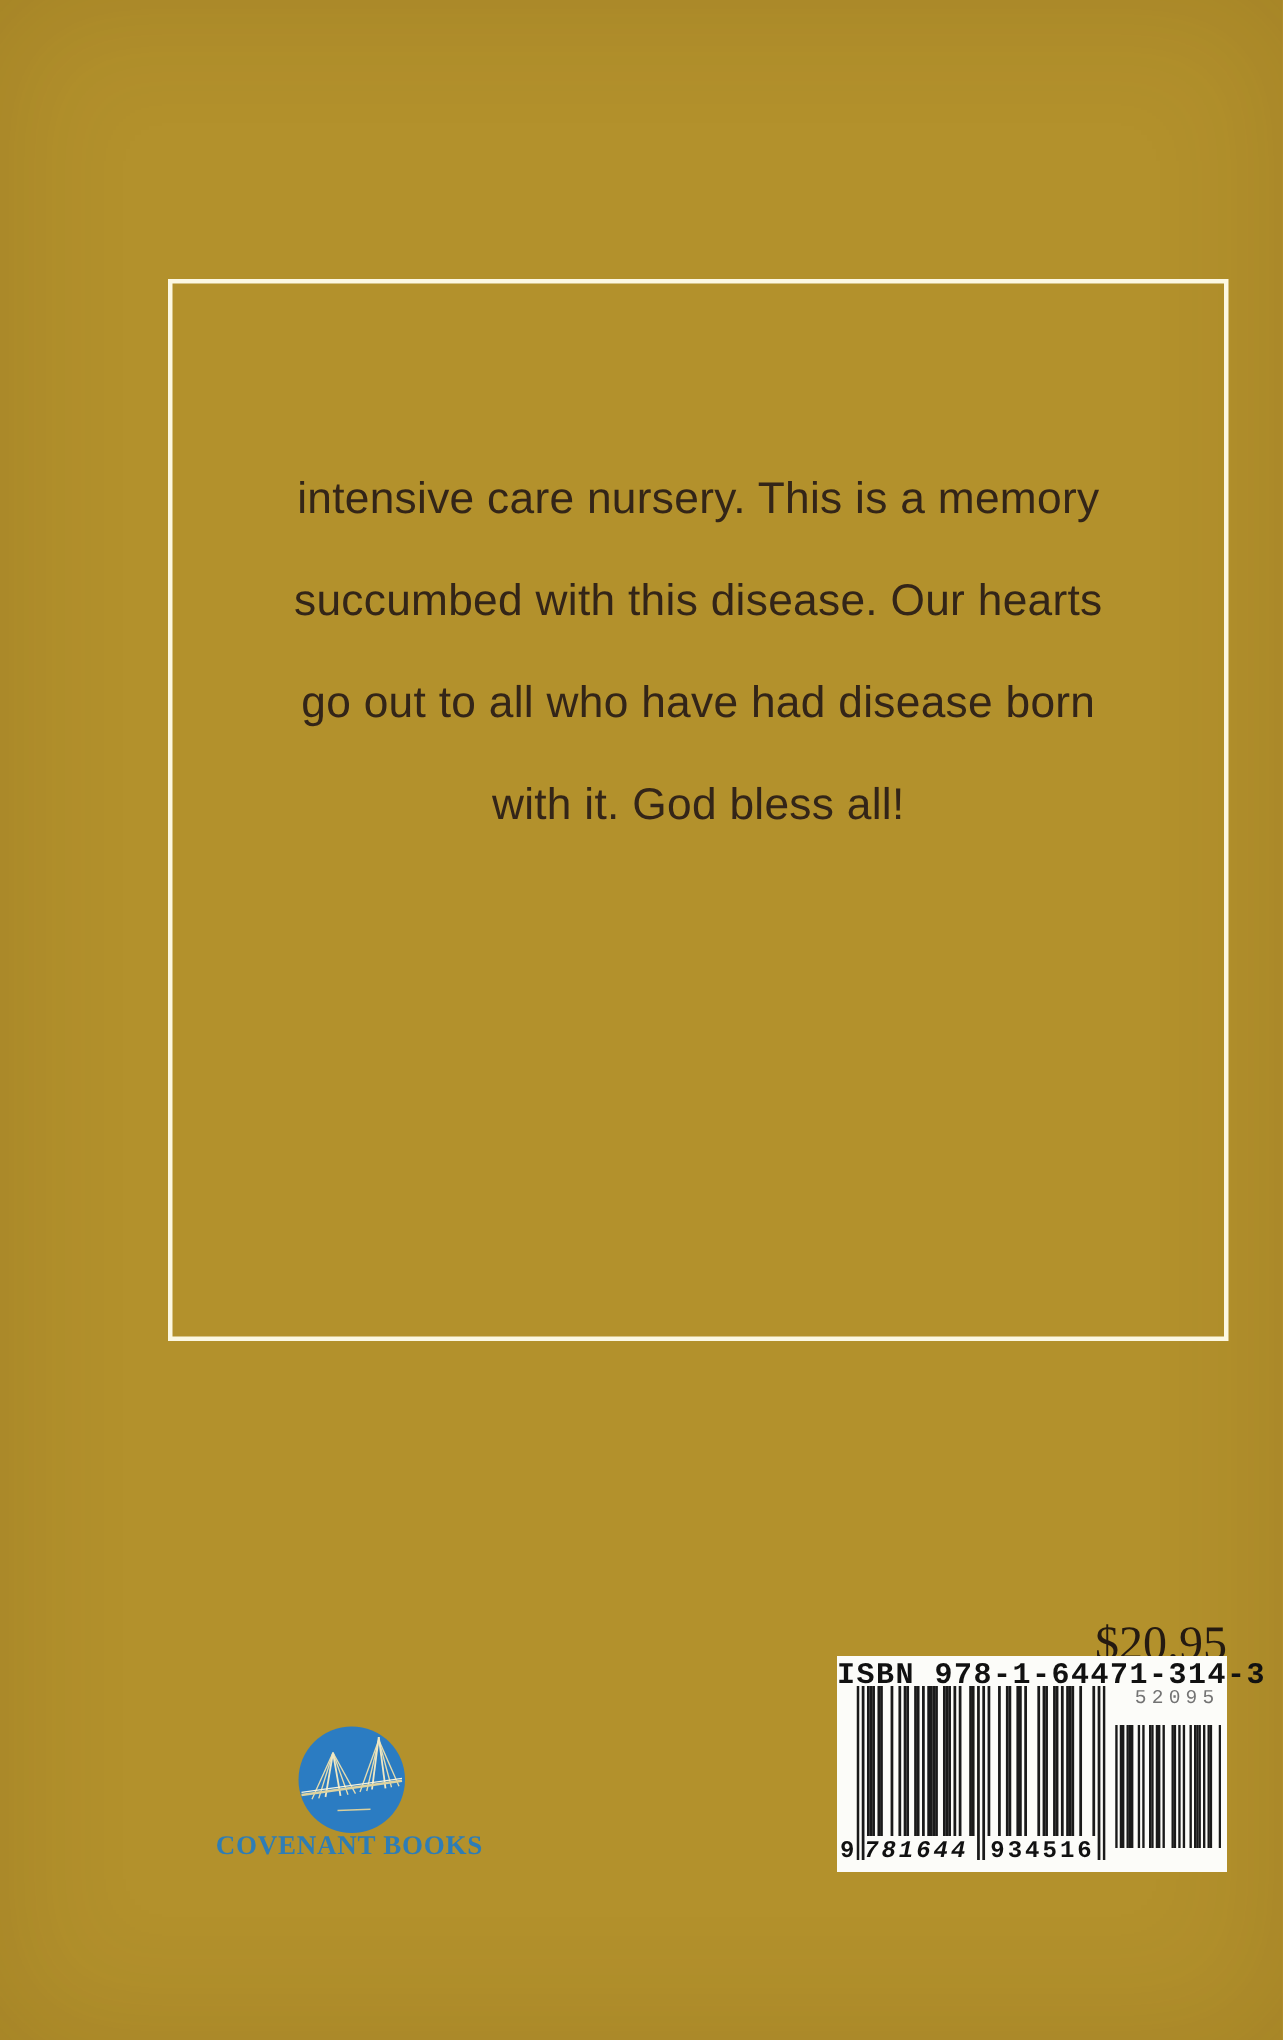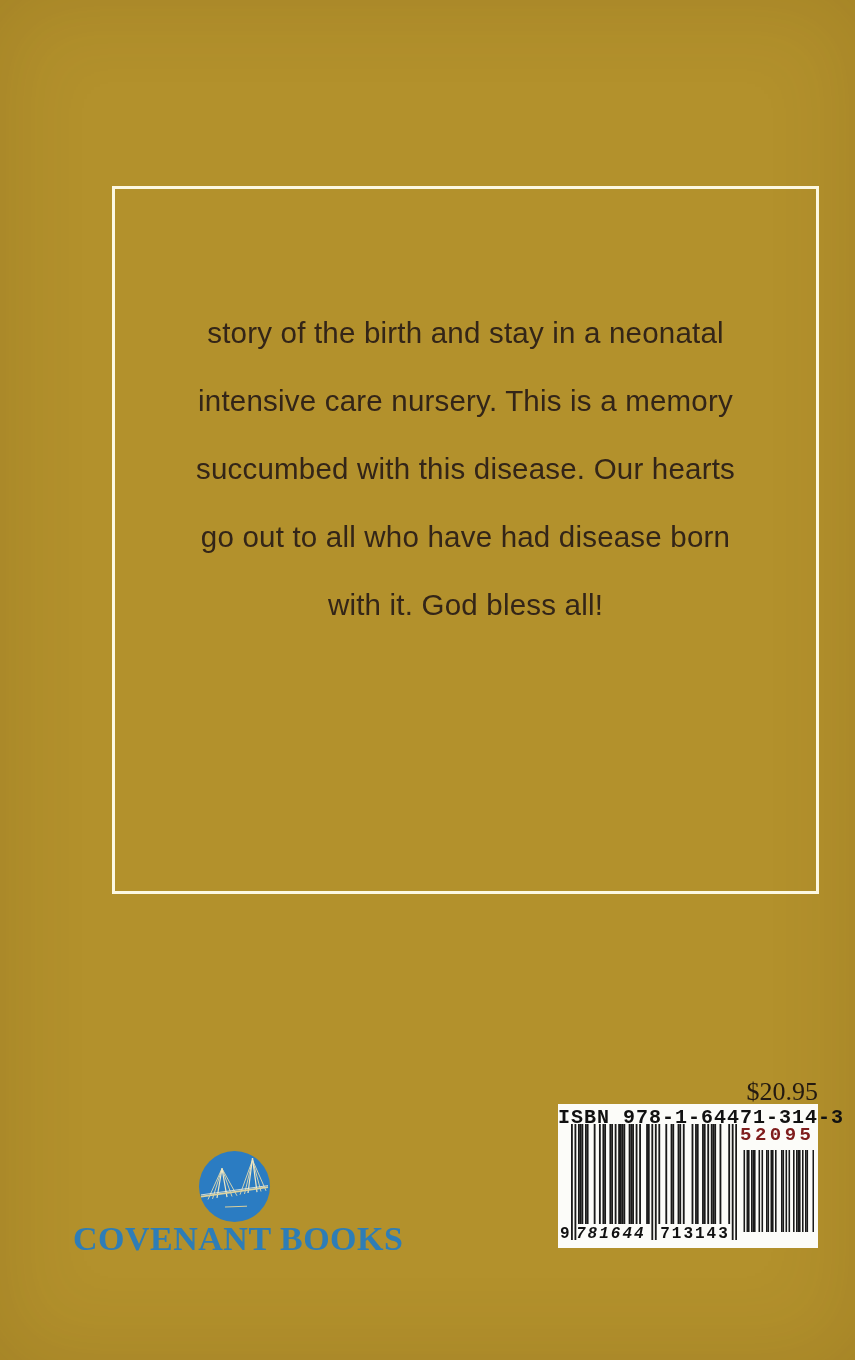--- a/index.html
+++ b/index.html
@@ -25,70 +25,69 @@
     font-size:29.5px;line-height:68px;
     letter-spacing:.2px;
     font-weight:400;
   }
   .synopsis p{margin:0;white-space:nowrap;}
   .synopsis em{font-style:italic;}
   
   .price{
     position:absolute;top:1077px;right:37px;
     font-family:"Liberation Serif",serif;
-    font-size:26px;color:var(--price-text,#241a11);
+    font-size:32px;color:var(--price-text,#241a11);
   }
   
   .barcode-panel{
     position:absolute;left:558px;top:1104px;width:260px;height:144px;
     background:var(--barcode-bg,#fcfcf9);
   }
   .barcode-panel svg rect{fill:var(--bar-color,#1a1a1a);}
   .isbn{
     position:absolute;top:2px;left:0;right:0;text-align:center;
     font-family:"Liberation Mono",monospace;font-weight:bold;
     font-size:20px;letter-spacing:1px;color:#111;white-space:nowrap;
   }
   #ean13-svg{position:absolute;left:13px;top:20px;}
   .supp-num{
     position:absolute;left:182px;top:20px;width:74px;
     text-align:right;padding-right:1px;box-sizing:border-box;
-    font-family:"Liberation Mono",monospace;font-weight:bold;
-    font-size:19px;letter-spacing:3.5px;color:#7f1d1d;white-space:nowrap;
+    font-family:"Liberation Mono",monospace;font-weight:normal;
+    font-size:13px;letter-spacing:3.5px;color:#737373;white-space:nowrap;
   }
   #ean5-svg{position:absolute;left:184px;top:46px;}
   .d-first,.d-left,.d-right{
     position:absolute;top:121px;height:18px;
     font-family:"Liberation Mono",monospace;font-weight:bold;
     font-size:16px;color:#111;white-space:nowrap;
   }
   .d-first{left:2px;width:14px;}
   .d-left{left:18px;width:74px;text-align:left;letter-spacing:2px;font-style:italic;}
   .d-right{left:100px;width:74px;text-align:center;letter-spacing:2px;}
   
   .logo-circle{
     position:absolute;left:199px;top:1151px;width:71px;height:71px;
     border-radius:50%;background:var(--logo-blue,#2b7cc2);overflow:hidden;
   }
   .logo-circle svg{display:block;}
   .wordmark{
     position:absolute;left:73px;top:1220px;width:320px;text-align:center;
     font-family:"Liberation Serif",serif;font-weight:bold;
-    font-size:34px;letter-spacing:.5px;
+    font-size:18px;letter-spacing:.5px;
     color:var(--wordmark-blue,#2e7db6);white-space:nowrap;
   }
 </style>
 </head>
 <body>
 
 <div class="page">
 
   <div class="quote-box">
     <div class="synopsis">
-      <p>story of the birth and stay in a neonatal</p>
       <p>intensive care nursery. This is a memory</p>
       <p>succumbed with this disease. Our hearts</p>
       <p>go out to all who have had disease born</p>
       <p>with it. God bless all!</p>
     </div>
   </div>
 
   <div class="price">$20.95</div>
 
   <div class="barcode-panel">
@@ -165,21 +164,21 @@
         <rect x="54.00" y="0" width="1.58" height="82"></rect>
         <rect x="55.50" y="0" width="1.58" height="82"></rect>
         <rect x="57.00" y="0" width="1.58" height="82"></rect>
         <rect x="60.00" y="0" width="1.58" height="82"></rect>
         <rect x="63.00" y="0" width="1.58" height="82"></rect>
         <rect x="64.50" y="0" width="1.58" height="82"></rect>
         <rect x="70.50" y="0" width="1.58" height="82"></rect>
       </svg>
     <span class="d-first">9</span>
     <span class="d-left">781644</span>
-    <span class="d-right">713143</span>
+    <span class="d-right">934516</span>
   </div>
 
   <div>
     <div class="logo-circle">
       <svg width="71" height="71" viewBox="0 0 71 71" fill="none">
 
         <g stroke="#e6ddb0" stroke-width="0.9">
           <line x1="23" y1="17.5" x2="9" y2="48.5"></line>
           <line x1="23" y1="17.5" x2="13.5" y2="47.9"></line>
           <line x1="23" y1="17.5" x2="33" y2="45.5"></line>

